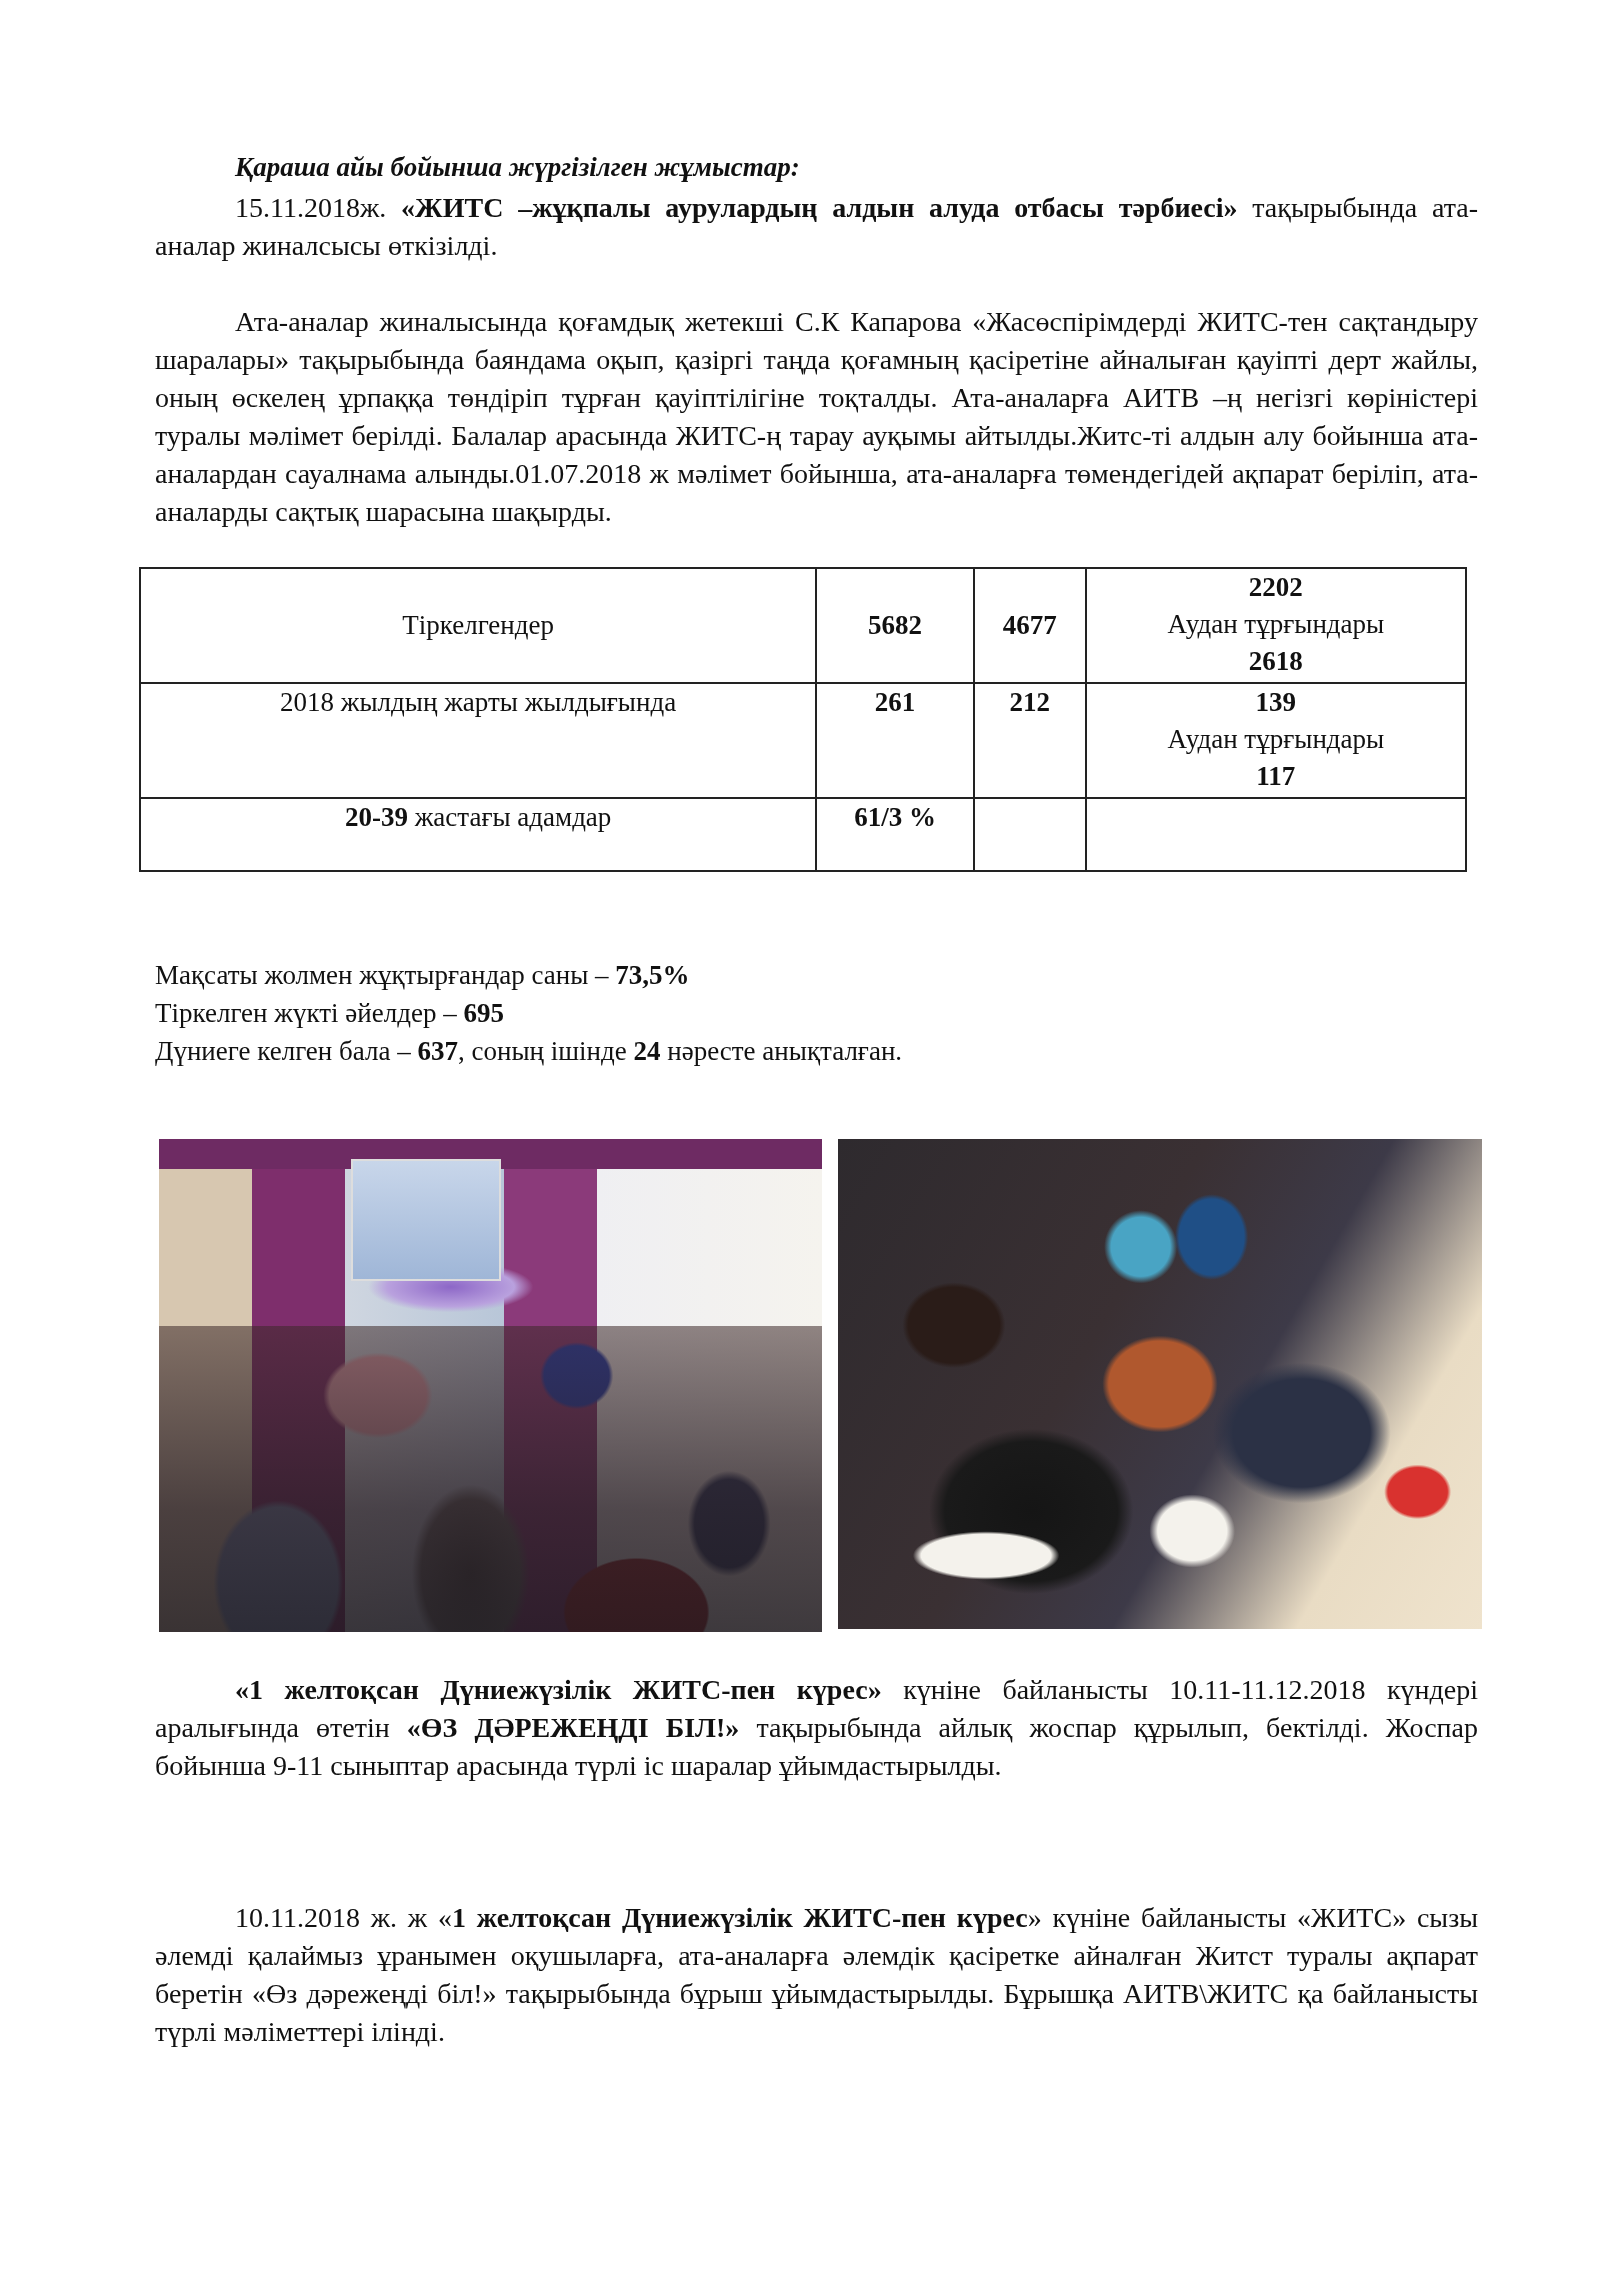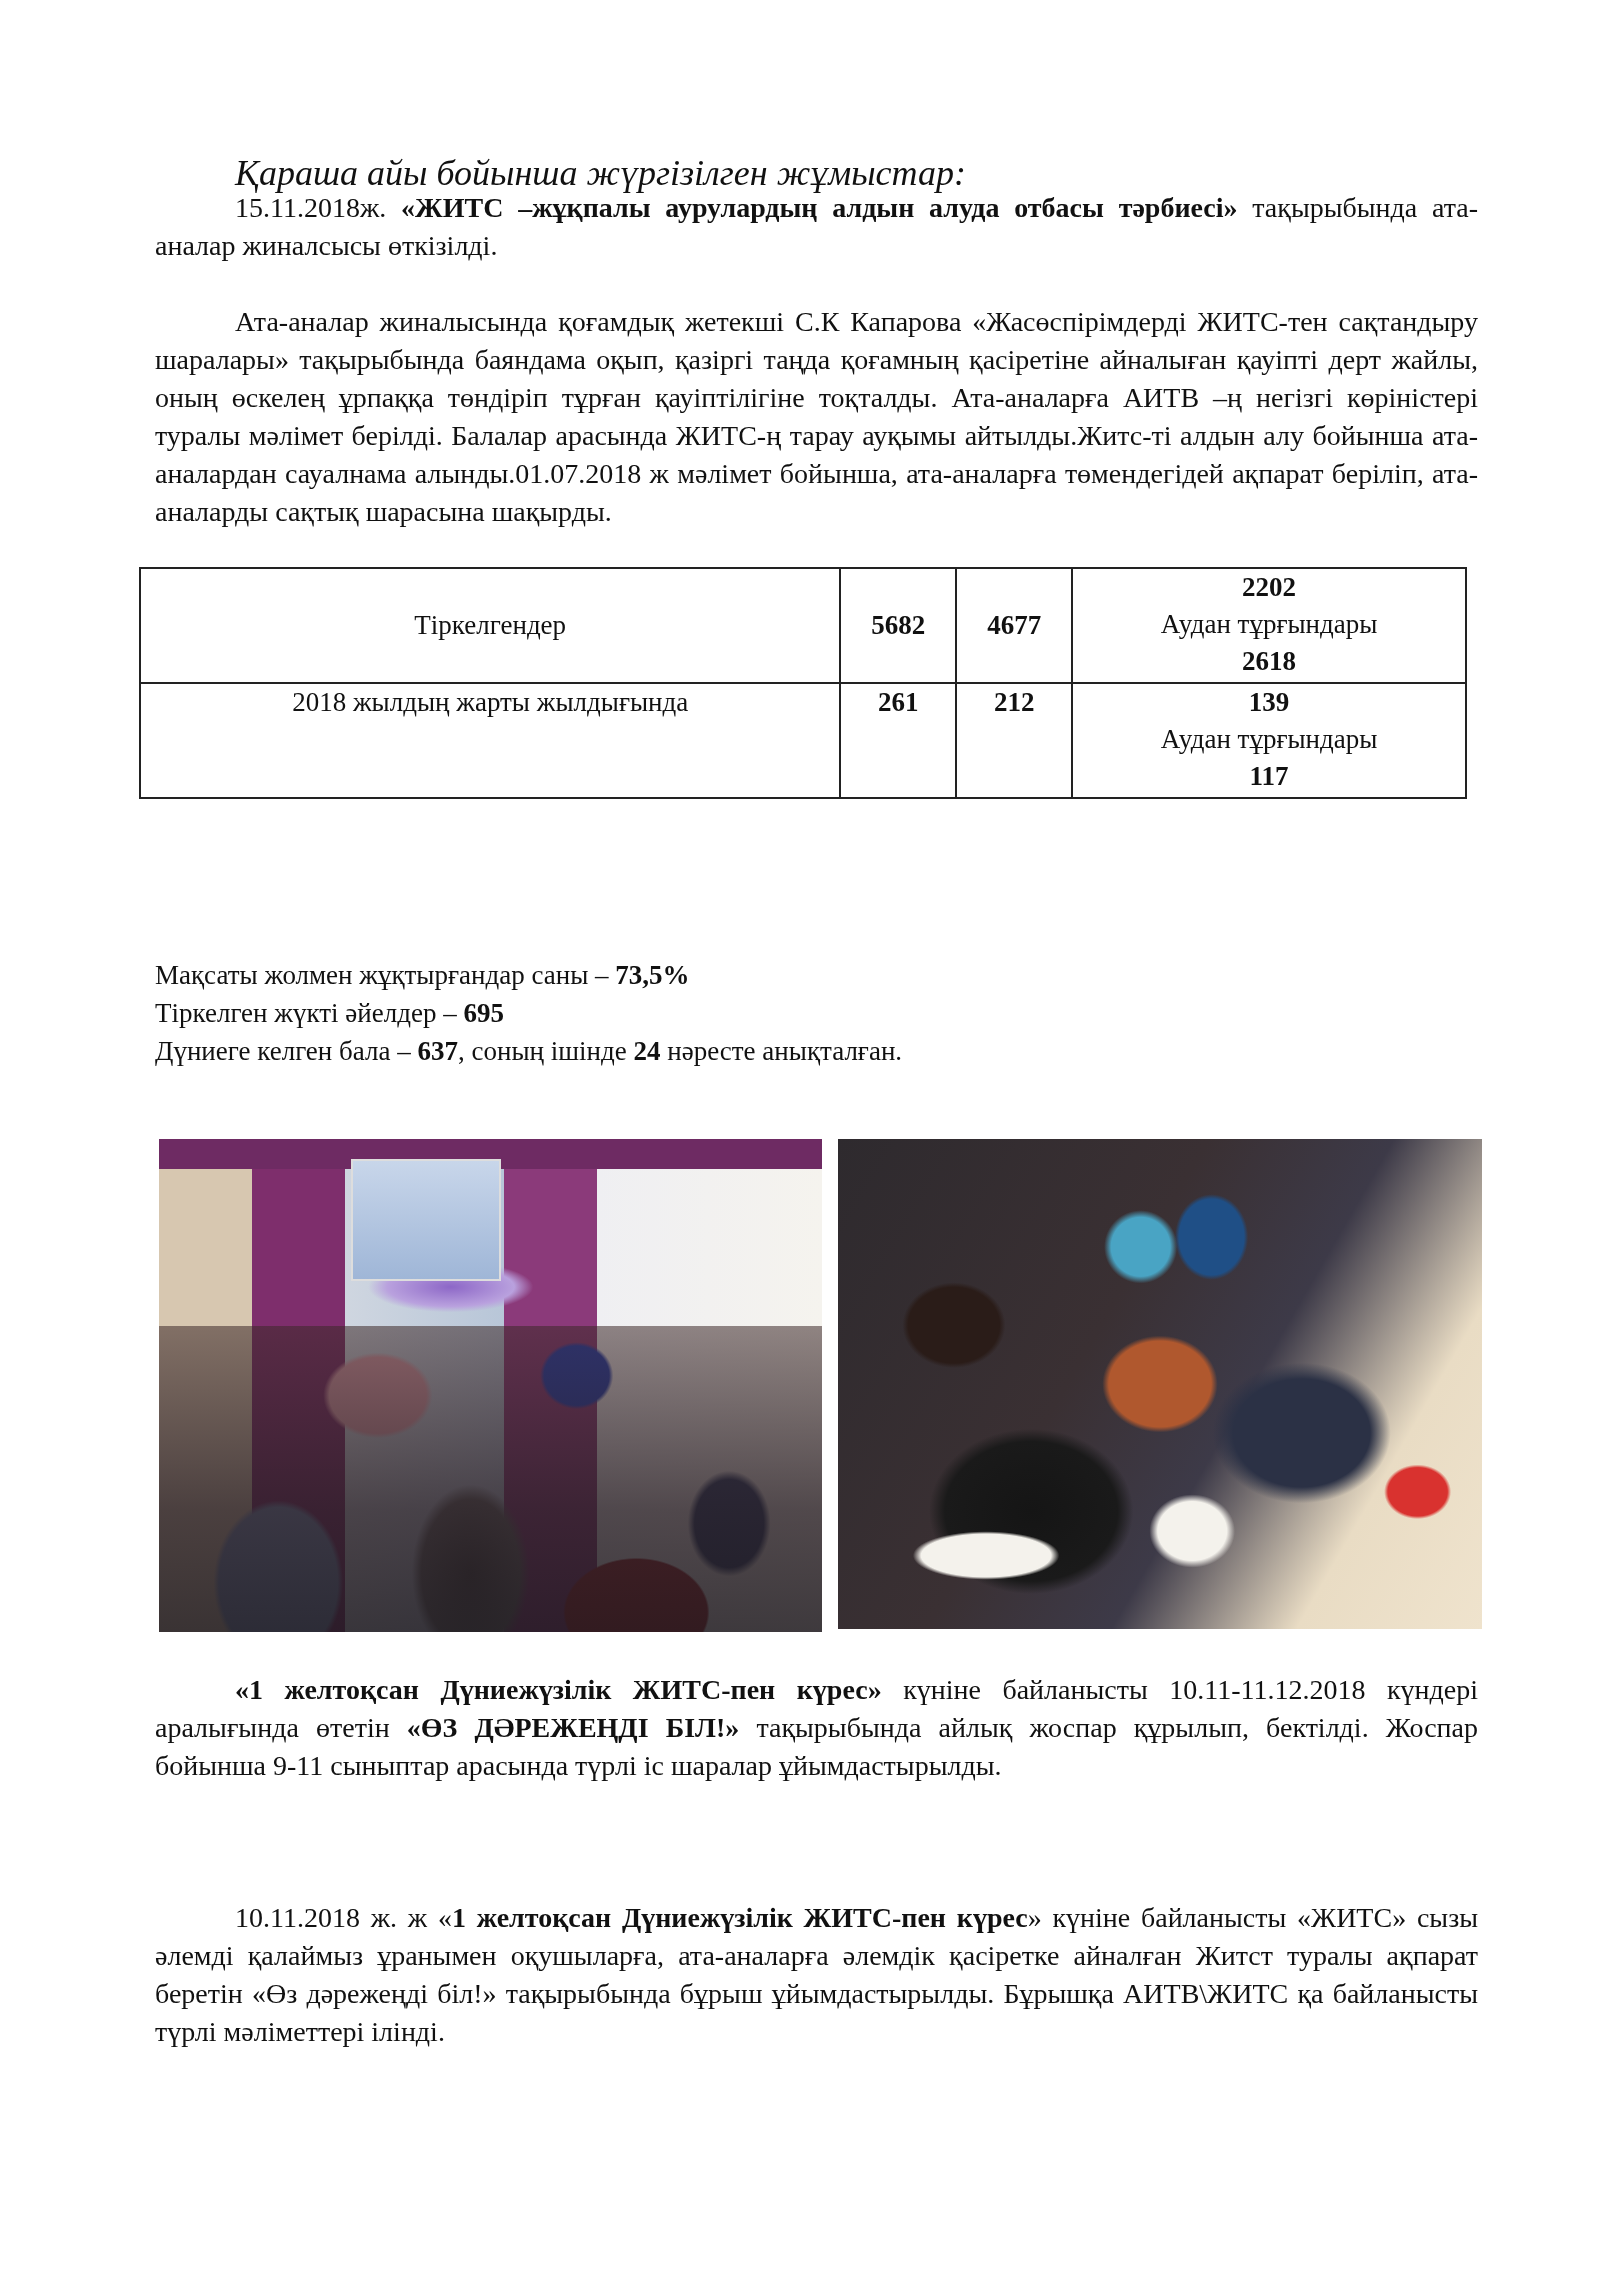--- a/index.html
+++ b/index.html
@@ -2,21 +2,21 @@
 <html><head>
 <meta charset="utf-8">
 <style>
   html, body { margin: 0; padding: 0; background: #ffffff; }
   body { width: 1620px; height: 2293px; position: relative; overflow: hidden;
          font-family: "Liberation Serif", "DejaVu Serif", serif; color: #111; }
   .page { position: absolute; left: 0; top: 0; width: 1620px; height: 2293px; }
   .para { position: absolute; left: 155px; width: 1323px; font-size: 28px; line-height: 38px;
           text-align: justify; font-family: Liberation Serif, serif; }
   .indent { text-indent: 80px; }
-  .heading { position: absolute; left: 235px; top: 152px; font-size: 36px; font-weight: normal; font-style: italic; }
+  .heading { position: absolute; left: 235px; top: 152px; font-size: 27px; font-weight: bold; font-style: italic; }
   b { font-weight: bold; }
 
   table.stats { position: absolute; left: 139px; top: 567px; width: 1328px; border-collapse: collapse;
                 font-size: 27px; line-height: 37px; }
   table.stats td, table.stats th { border: 2px solid #222; text-align: center; vertical-align: top; padding: 0 5.9px; }
   table.stats th { font-weight: bold; vertical-align: middle; height: 37px; }
   .c0 { width: 306px; } .c1 { width: 308px; } .c2 { width: 308px; } .c3 { width: 359px; }
   .r1 td { height: 113px; }
   .r2 td { height: 113px; }
   .r3 td { height: 71px; }
@@ -86,20 +86,26 @@
     <tr class="r2">
       <td>2018 жылдың жарты жылдығында</td>
       <td><b>261</b></td>
       <td><b>212</b></td>
       <td>
         <div><b>139</b></div>
         <div>Аудан тұрғындары</div>
         <div><b>117</b></div>
       </td>
     </tr>
+    <tr class="r3">
+      <td><b>20-39</b><span> жастағы адамдар</span></td>
+      <td><b>61/3 %</b></td>
+      <td></td>
+      <td></td>
+    </tr>
   </tbody>
     </table>
 
   <div class="facts">
     <div><span>Мақсаты жолмен жұқтырғандар саны – </span><b>73,5%</b></div>
     <div><span>Тіркелген жүкті әйелдер – </span><b>695</b></div>
     <div><span>Дүниеге келген бала – </span><b>637</b><span>, соның ішінде </span><b>24</b><span> нәресте анықталған.</span></div>
   </div>
 
   <div class="photo photo1">

